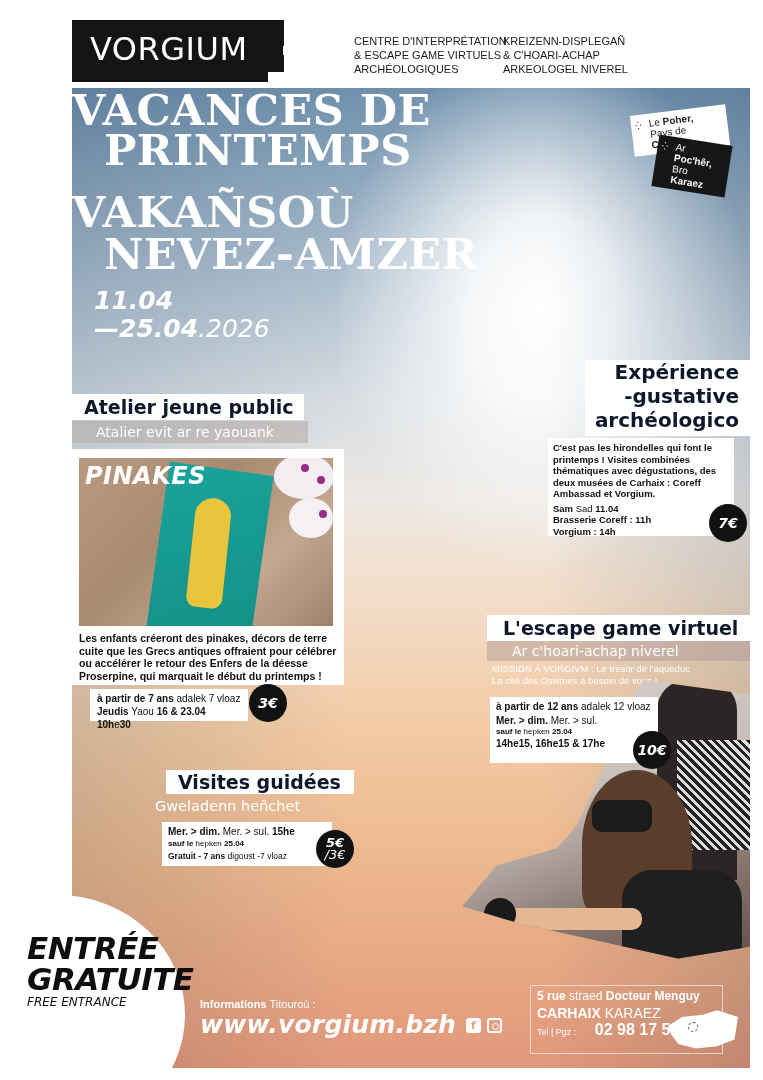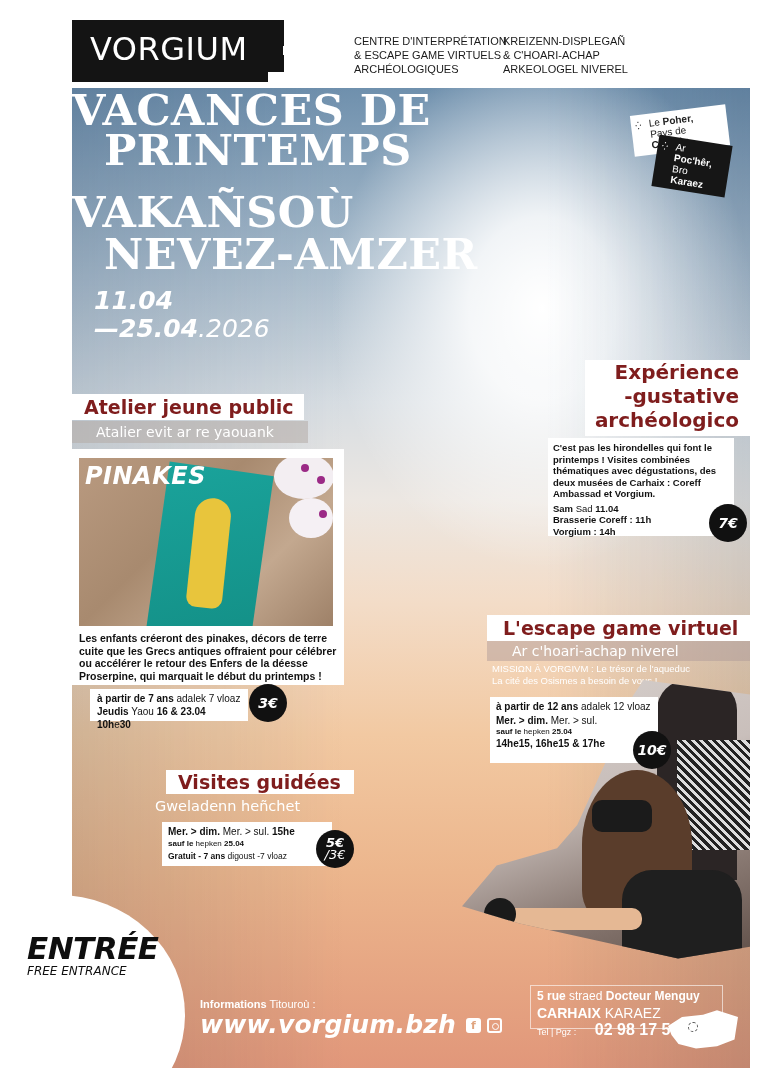--- a/index.html
+++ b/index.html
@@ -49,21 +49,21 @@
   
   .sticker {
     position: absolute; font-family: "Liberation Sans", sans-serif; font-size: 10px; line-height: 11px;
     padding: 4px 6px 4px 18px;
   }
   .sticker .dots { position: absolute; left: 4px; top: 5px; font-size: 10px; }
   .st-white { left: 632px; top: 110px; background: #fff; color: #222; transform: rotate(-7deg); width: 96px; }
   .st-black { left: 655px; top: 140px; background: #161616; color: #fff; transform: rotate(9deg); width: 74px; }
 
   
-  .sec-title-box { position: absolute; background: #fff; font-family: "DejaVu Sans", sans-serif; font-weight: bold; color: #7f1d1d; }
+  .sec-title-box { position: absolute; background: #fff; font-family: "DejaVu Sans", sans-serif; font-weight: bold; color: #0f172a; }
   .sec-sub { position: absolute; font-family: "DejaVu Sans", sans-serif; color: #fff; }
   .box { position: absolute; background: #fff; font-family: "Liberation Sans", sans-serif; color: #111; }
   .price {
     position: absolute; width: 38px; height: 38px; border-radius: 50%; background: #111; color: #fff;
     font-family: "DejaVu Sans", sans-serif; font-weight: bold; font-style: italic; font-size: 14px;
     display: flex; align-items: center; justify-content: center; line-height: 12px; text-align: center;
   }
   .b { font-weight: bold; }
   .small { font-size: 8px; }
 
@@ -117,21 +117,21 @@
     position: absolute; left: 200px; top: 1010px; color: #fff; font-family: "DejaVu Sans", sans-serif; font-weight: bold; font-style: italic;
     font-size: 25px; letter-spacing: 0.2px;
   }
   .social { position: absolute; top: 1018px; width: 15px; height: 15px; border: 2px solid #fff; border-radius: 3px; color: #fff;
     font-family: "DejaVu Sans", sans-serif; font-size: 11px; font-weight: bold; line-height: 11px; text-align: center; }
   .fb { left: 466px; background: #fff; color: #e0a47e; }
   .ig { left: 487px; }
   .ig::after { content: ""; position: absolute; left: 3px; top: 3px; width: 5px; height: 5px; border: 1.5px solid #fff; border-radius: 50%; }
 
   .addr-box {
-    position: absolute; left: 530px; top: 985px; width: 193px; height: 44px; border: 1px solid rgba(255,255,255,0.6);
+    position: absolute; left: 530px; top: 985px; width: 193px; height: 69px; border: 1px solid rgba(255,255,255,0.6);
     color: #fff; font-family: "Liberation Sans", sans-serif; padding: 3px 6px;
   }
   .addr-box .a1 { font-size: 12px; line-height: 15px; }
   .addr-box .a2 { font-size: 14px; line-height: 18px; }
   .addr-box .a3 { font-size: 9px; line-height: 16px; }
   .addr-box .a3 b { font-size: 16px; padding-left: 16px; }
   .brittany {
     position: absolute; left: 668px; top: 1008px; width: 70px; height: 45px; background: #fff;
     clip-path: polygon(0% 40%, 20% 20%, 50% 15%, 70% 5%, 100% 20%, 95% 70%, 70% 85%, 40% 90%, 15% 80%, 5% 60%);
   }
@@ -248,20 +248,21 @@
   <div style="font-size:8.5px;"><b>Gratuit - 7 ans</b><span> digoust -7 vloaz</span></div>
 </div>
 <div class="price" style="left:316px;top:830px;flex-direction:column;font-size:13px;">
   <span>5€</span>
   <span style="font-weight:normal;">/3€</span>
 </div>
 
 <div class="free-circle"></div>
 <div class="free-text">
   <span class="l1">ENTRÉE</span>
+  <span class="l2">GRATUITE</span>
   <span class="l4">FREE ENTRANCE</span>
 </div>
 
 <div class="info-label"><b>Informations</b><span> Titouroù :</span></div>
 <div class="website">www.vorgium.bzh</div>
 <div class="social fb">f</div>
 <div class="social ig"></div>
 
 <div class="addr-box">
   <div class="a1"><b>5 rue</b><span> straed </span><b>Docteur Menguy</b></div>

